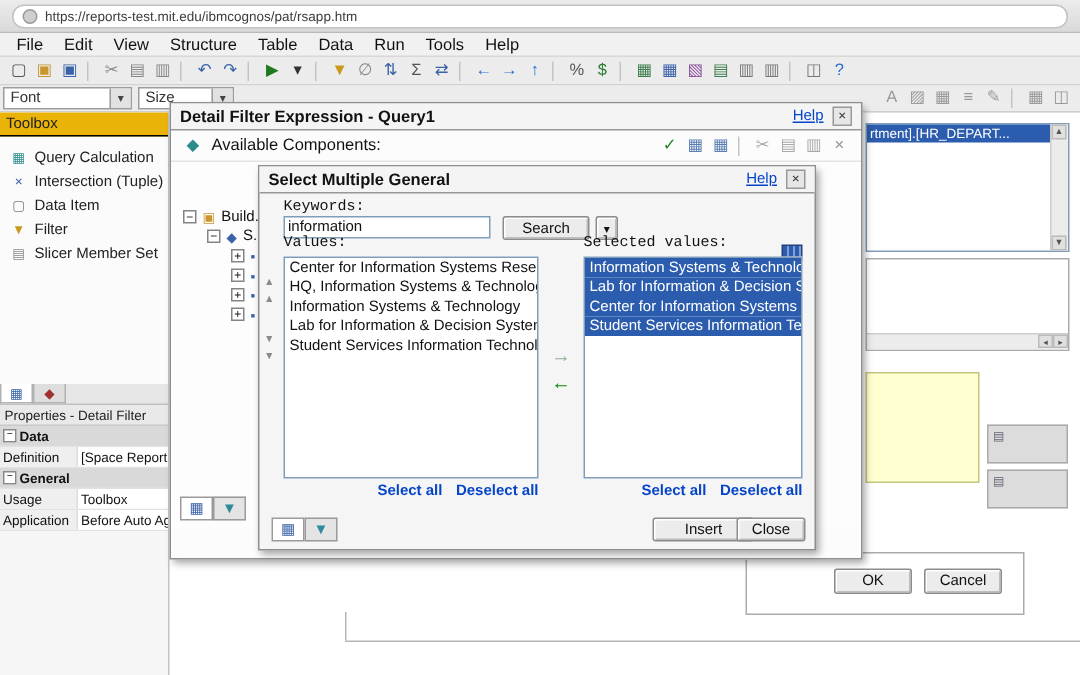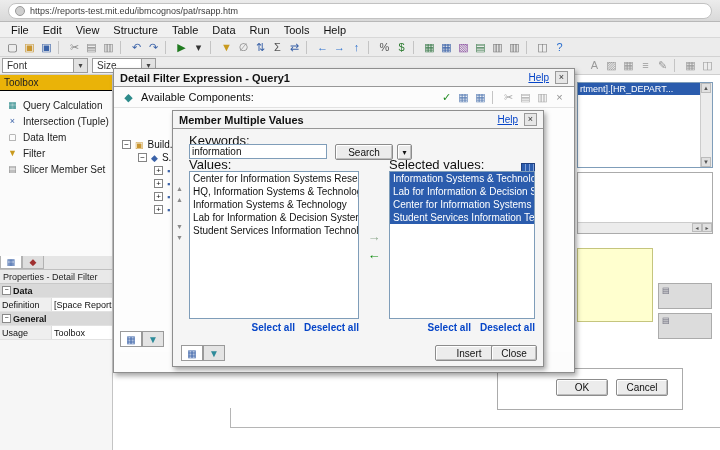--- a/index.html
+++ b/index.html
@@ -116,21 +116,21 @@
     text-align:center;flex:none;box-sizing:border-box;}
   .trow .tic{font-size:9px;}
   .fd-tabs{position:absolute;left:6px;bottom:5px;display:flex;}
   .dtab{width:22px;height:16px;border:1px solid #9a9a9a;background:#e4e4e4;display:flex;align-items:center;
     justify-content:center;font-size:10px;box-sizing:border-box;}
   .dtab.active{background:#fff;}
 
   
   .sd{left:172px;top:110px;width:372px;height:257px;z-index:40;background:#f5f5f5;}
   .sd .abs{position:absolute;}
-  .slab{font-size:13px;color:#111;}
+  .slab{font-size:10px;color:#111;font-family:Liberation Mono, monospace;}
   .tinput{position:absolute;border:1px solid #7f9db9;background:#fff;
     font:10px "Liberation Sans",sans-serif;padding:0 2px;box-sizing:border-box;color:#111;}
   .vlist{position:absolute;background:#fff;border:1px solid #7f9db9;overflow:hidden;box-sizing:border-box;}
   .vlist .li{height:13px;font-size:10px;line-height:13px;padding:0 3px;white-space:nowrap;overflow:hidden;color:#111;}
   .vlist.sel .li{background:#2b5cad;color:#fff;}
   .links{position:absolute;display:flex;justify-content:flex-end;gap:9px;font-size:10px;font-weight:bold;}
   .links span{color:#0645c8;}
   .pgcol{position:absolute;left:3px;top:74px;display:flex;flex-direction:column;align-items:center;gap:3px;}
   .pg{font-size:7px;line-height:8px;}
   .pg.gap{margin-top:16px;}
@@ -296,20 +296,27 @@
         </div>
 
         <div class="prow prop">
           <span class="lbl">
 
             <span>Usage</span>
           </span>
           <span class="val">Toolbox</span>
         </div>
 
+        <div class="prow prop">
+          <span class="lbl">
+
+            <span>Application</span>
+          </span>
+          <span class="val">Before Auto Ag</span>
+        </div>
       </div>
   </div>
 
   <div class="bx bx-list">
     <div class="selrow">rtment].[HR_DEPART...</div>
     <div class="vsb">
       <span class="sa" style="top:0;">▲</span>
       <span class="sa" style="bottom:0;">▼</span>
     </div>
   </div>
@@ -401,21 +408,21 @@
           </span>
           <span class="dtab">
             <span style="color: rgb(46, 139, 154);">▼</span>
           </span>
         </div>
     </div>
   </div>
 
   <div class="dlg sd">
     <div class="dlg-title">
-      <span class="ttl">Member Multiple Values</span>
+      <span class="ttl">Select Multiple General</span>
       <span class="help">Help</span>
       <span class="dlg-close">×</span>
     </div>
 
     <span class="abs slab" style="left:16px;top:22px;">Keywords:</span>
     <input class="tinput" style="left: 16px; top: 33px; width: 138px; height: 15px;" value="information">
     <div class="btn" style="left:162px;top:33px;width:58px;height:16px;">Search</div>
     <div class="btn" style="left:224px;top:33px;width:15px;height:16px;font-size:8px;">▾</div>
 
     <span class="abs slab" style="left:16px;top:46px;">Values:</span>

